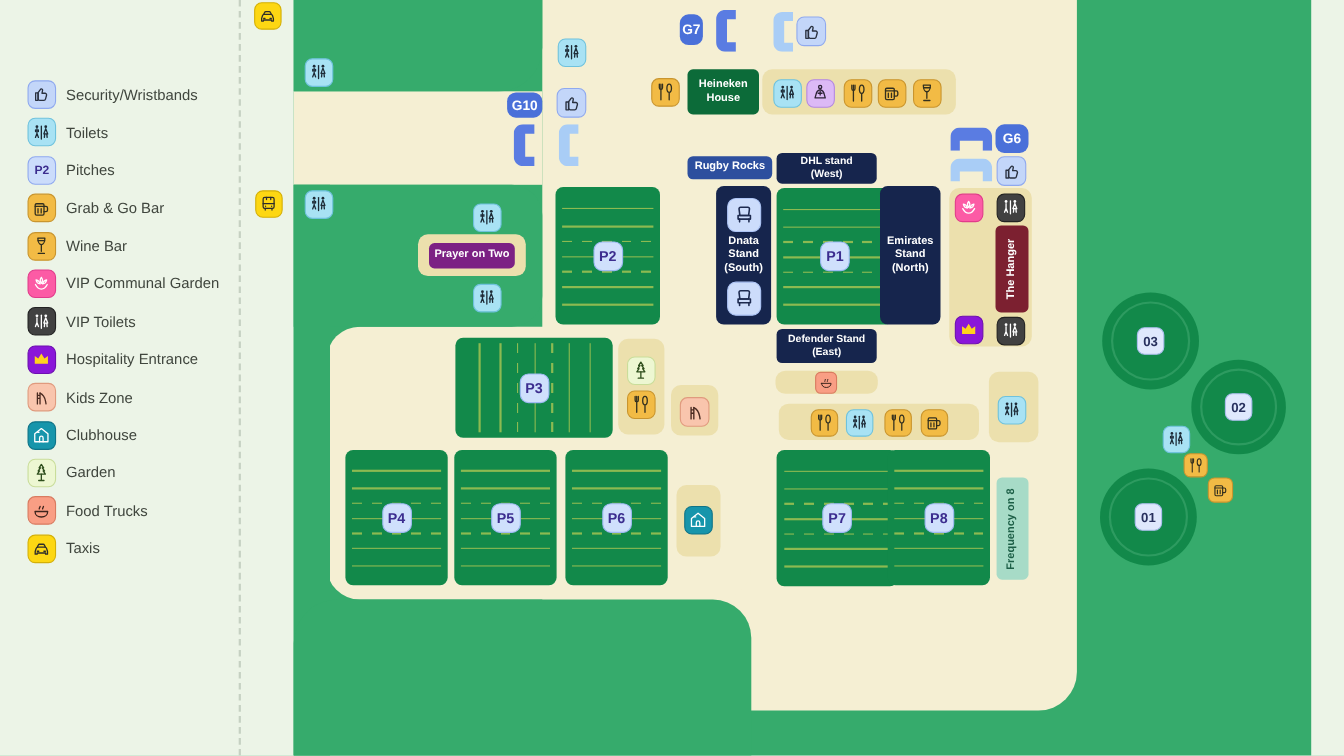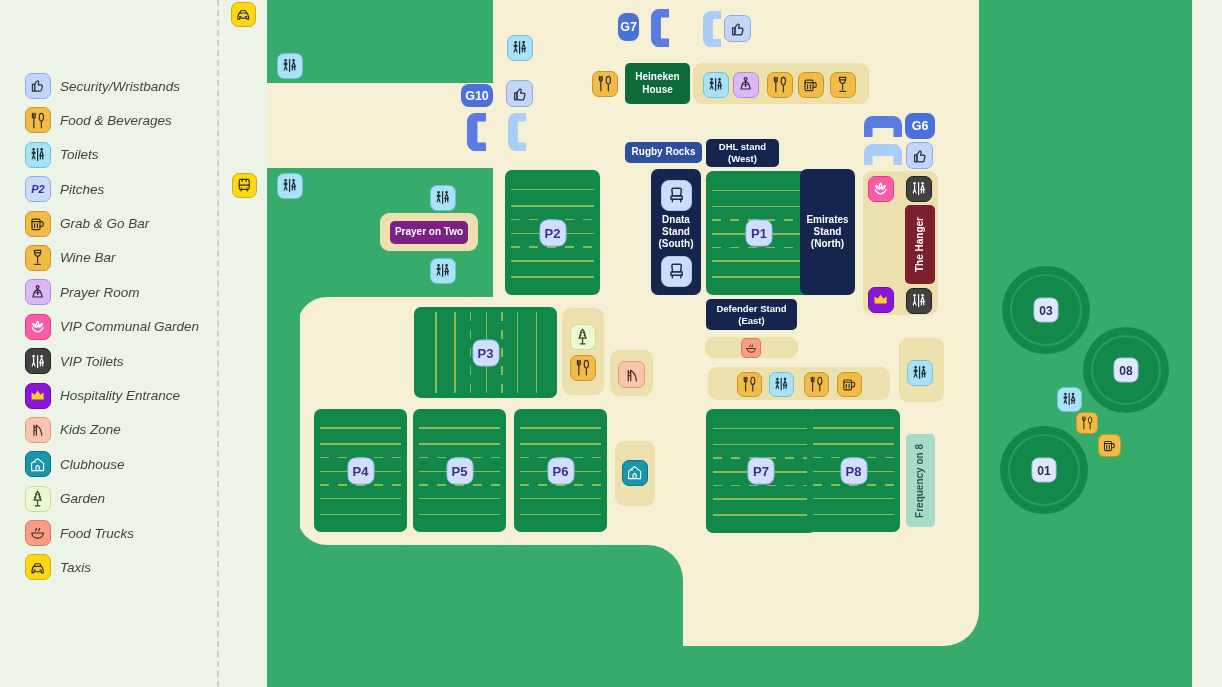--- a/index.html
+++ b/index.html
@@ -1,20 +1,20 @@
 <!DOCTYPE html>
 <html><head>
 <meta charset="utf-8">
 <style>
   html,body{margin:0;padding:0;}
   body{font-family:"Liberation Sans",sans-serif;background:#ecf4e7;}
   #stage{position:relative;width:1222px;height:687px;overflow:hidden;background:#ecf4e7;}
   .abs{position:absolute;box-sizing:border-box;}
   
-  #legend{position:absolute;left:25px;top:74px;display:flex;flex-direction:column;gap:10.4px;font-style:italic;}
+  #legend{position:absolute;left:25px;top:74px;display:flex;flex-direction:column;gap:10.4px;}
   .lrow{display:flex;align-items:center;gap:9px;height:24px;}
   .lrow .lbl{font-size:13.5px;color:#40463e;white-space:nowrap;}
   
   .micon{position:absolute;border-radius:7px;display:flex;align-items:center;justify-content:center;}
   .micon svg{width:80%;height:80%;display:block;}
   .micon.inline{position:relative;flex:0 0 auto;}
   .ptxt{font-weight:bold;}
   
   .region{position:absolute;}
   .pitch{position:absolute;background:#12894a;border-radius:7px;overflow:hidden;}
@@ -48,32 +48,20 @@
           <svg viewBox="0 0 24 24">
             <g fill="none" stroke="#2a3140" stroke-width="1.5" stroke-linecap="round" stroke-linejoin="round">
               <path d="M5.5 10.5h2.8V19H5.5z"></path>
               <path d="M8.3 17.8l.7.7c.3.3.8.5 1.2.5h4.8c.8 0 1.5-.5 1.7-1.3l1.2-4.5c.3-1.1-.6-2.2-1.7-2.2h-3.5l.7-3.3c.2-.9-.5-1.7-1.4-1.7-.4 0-.8.2-1 .6L8.3 10.2z"></path>
             </g>
           </svg>
         </div>
         <span class="lbl">Security/Wristbands</span>
       </div>
       <div class="lrow">
-        <div class="micon inline" style="width: 24px; height: 24px; background: rgb(242, 187, 69); border: 1.5px solid rgb(201, 149, 46);">
-          <svg viewBox="0 0 24 24">
-            <g fill="none" stroke="#33301f" stroke-width="1.5" stroke-linecap="round" stroke-linejoin="round">
-              <path d="M5.5 3v4.2a1.8 1.8 0 0 0 3.6 0V3"></path>
-              <path d="M7.3 3v18"></path>
-              <path d="M16.7 12.5c1.5 0 2.6-2.1 2.6-4.7S18.2 3 16.7 3s-2.6 2.2-2.6 4.8 1.1 4.7 2.6 4.7zM16.7 12.5V21"></path>
-            </g>
-          </svg>
-        </div>
-        <span class="lbl">Food &amp; Beverages</span>
-      </div>
-      <div class="lrow">
         <div class="micon inline" style="width: 24px; height: 24px; background: rgb(168, 226, 244); border: 1.5px solid rgb(111, 194, 221);">
           <svg viewBox="0 0 24 24">
             <g fill="none" stroke="#1d2a36" stroke-width="1.5" stroke-linecap="round" stroke-linejoin="round">
               <circle cx="7" cy="5.2" r="1.6" fill="#1d2a36" stroke="none"></circle>
               <path d="M7 7.6v5.2M7 12.8l-1.7 4.6M7 12.8l1.7 4.6M5.4 8.8v2M8.6 8.8v2"></path>
               <path d="M12 4.5v14.8"></path>
               <circle cx="17" cy="5.2" r="1.6" fill="#1d2a36" stroke="none"></circle>
               <path d="M17 7.4l-2.2 6h4.4zM15.8 13.6l-.4 3.8M18.2 13.6l.4 3.8"></path>
             </g>
           </svg>
@@ -102,32 +90,20 @@
       <div class="lrow">
         <div class="micon inline" style="width: 24px; height: 24px; background: rgb(242, 187, 69); border: 1.5px solid rgb(201, 149, 46);">
           <svg viewBox="0 0 24 24">
             <g fill="none" stroke="#33301f" stroke-width="1.5" stroke-linecap="round" stroke-linejoin="round">
               <path d="M8 3h8c0 4.4-1.8 7.5-4 7.5S8 7.4 8 3z"></path>
               <path d="M12 10.5V18M8.5 20.5h7M8.3 6h7.4"></path>
             </g>
           </svg>
         </div>
         <span class="lbl">Wine Bar</span>
-      </div>
-      <div class="lrow">
-        <div class="micon inline" style="width: 24px; height: 24px; background: rgb(220, 185, 246); border: 1.5px solid rgb(180, 136, 224);">
-          <svg viewBox="0 0 24 24">
-            <g fill="none" stroke="#2e2438" stroke-width="1.5" stroke-linecap="round" stroke-linejoin="round">
-              <circle cx="12" cy="5" r="1.8"></circle>
-              <path d="M12 8.2c-2.6.8-4.2 2.6-4.6 5L6.2 17.5h11.6L16.6 13.2c-.4-2.4-2-4.2-4.6-5z"></path>
-              <path d="M12 9.5v4.8M9.8 12.2h4.4"></path>
-            </g>
-          </svg>
-        </div>
-        <span class="lbl">Prayer Room</span>
       </div>
       <div class="lrow">
         <div class="micon inline" style="width: 24px; height: 24px; background: rgb(252, 91, 165); border: 1.5px solid rgb(225, 60, 139);">
           <svg viewBox="0 0 24 24">
             <g fill="none" stroke="#ffffff" stroke-width="1.5" stroke-linecap="round" stroke-linejoin="round">
               <path d="M12 5.2c1.5 1.9 1.5 4.8 0 6.7-1.5-1.9-1.5-4.8 0-6.7z"></path>
               <path d="M6 8.2c2.3.4 4.1 2 4.7 4.4-2.4-.1-4.3-2-4.7-4.4z"></path>
               <path d="M18 8.2c-2.3.4-4.1 2-4.7 4.4 2.4-.1 4.3-2 4.7-4.4z"></path>
               <path d="M5.3 13.3c1.7 3.3 4.2 5.2 6.7 5.2s5-1.9 6.7-5.2"></path>
             </g>
@@ -309,40 +285,40 @@
         <div class="pline abs" style="left: 6%; right: 6%; top: 50%; height: 1.5px; background: rgb(140, 186, 81);"></div>
         <div class="pline abs" style="left: 6%; right: 6%; top: 72%; height: 1.5px; background: rgb(140, 186, 81);"></div>
         <div class="pline abs" style="left: 6%; right: 6%; top: 85%; height: 1.5px; background: rgb(140, 186, 81);"></div>
         <div class="pline abs" style="left: 6%; right: 6%; top: 39%; height: 1.5px; background: repeating-linear-gradient(90deg, rgb(140, 186, 81) 0px, rgb(140, 186, 81) 9px, transparent 9px, transparent 18px);"></div>
         <div class="pline abs" style="left: 6%; right: 6%; top: 61%; height: 1.5px; background: repeating-linear-gradient(90deg, rgb(140, 186, 81) 0px, rgb(140, 186, 81) 9px, transparent 9px, transparent 18px);"></div>
         <div class="pbadge abs">P8</div>
       </div>
       <div class="venue abs" style="left: 625px; top: 63px; width: 65px; height: 41px; background: rgb(12, 107, 57); font-size: 10px; color: rgb(255, 255, 255); border-radius: 5px;"><span>Heineken
 House</span></div>
       <div class="venue abs" style="left: 625px; top: 142px; width: 77px; height: 21px; background: rgb(45, 79, 158); font-size: 10px; color: rgb(255, 255, 255); border-radius: 5px;"><span>Rugby Rocks</span></div>
-      <div class="venue abs" style="left: 706px; top: 139px; width: 73px; height: 28px; background: rgb(22, 37, 77); font-size: 9.5px; color: rgb(255, 255, 255); border-radius: 5px;"><span>DHL stand
+      <div class="venue abs" style="left: 706px; top: 139px; width: 91px; height: 28px; background: rgb(22, 37, 77); font-size: 9.5px; color: rgb(255, 255, 255); border-radius: 5px;"><span>DHL stand
 (West)</span></div>
       <div class="venue abs" style="left: 651px; top: 169px; width: 50px; height: 126px; background: rgb(22, 37, 77); font-size: 10px; color: rgb(255, 255, 255); border-radius: 7px;"><span>Dnata
 Stand
 (South)</span></div>
       <div class="venue abs" style="left: 800px; top: 169px; width: 55px; height: 126px; background: rgb(22, 37, 77); font-size: 10px; color: rgb(255, 255, 255); border-radius: 7px;"><span>Emirates
 Stand
 (North)</span></div>
       <div class="venue abs" style="left: 706px; top: 299px; width: 91px; height: 31px; background: rgb(22, 37, 77); font-size: 9.5px; color: rgb(255, 255, 255); border-radius: 5px;"><span>Defender Stand
 (East)</span></div>
       <div class="venue abs" style="left: 390px; top: 221px; width: 78px; height: 23px; background: rgb(124, 33, 132); font-size: 10px; color: rgb(255, 255, 255); border-radius: 5px;"><span>Prayer on Two</span></div>
       <div class="venue vert abs" style="left: 905px; top: 205px; width: 30px; height: 79px; background: rgb(124, 32, 48); font-size: 10px; color: rgb(255, 255, 255); border-radius: 5px;"><span>The Hanger</span></div>
       <div class="venue vert abs" style="left: 906px; top: 434px; width: 29px; height: 93px; background: rgb(167, 219, 199); font-size: 10px; color: rgb(29, 95, 71); border-radius: 5px;"><span>Frequency on 8</span></div>
       <div class="circle abs" style="left: 1002px; top: 266px; width: 88px; height: 88px;">
         <div class="ring"></div>
         <div class="cbadge abs">03</div>
       </div>
       <div class="circle abs" style="left: 1083px; top: 327px; width: 86px; height: 86px;">
         <div class="ring"></div>
-        <div class="cbadge abs">08</div>
+        <div class="cbadge abs">02</div>
       </div>
       <div class="circle abs" style="left: 1000px; top: 426px; width: 88px; height: 88px;">
         <div class="ring"></div>
         <div class="cbadge abs">01</div>
       </div>
       <div class="bracket abs" style="left: 467px; top: 113px; width: 19px; height: 38px;">
         <svg viewBox="0 0 20 40" preserveAspectRatio="none">
           <path fill="#5a7ce2" d="M20 0H9C4 0 0 4 0 9v22c0 5 4 9 9 9h11v-9h-9V9h9z"></path>
         </svg>
       </div>

